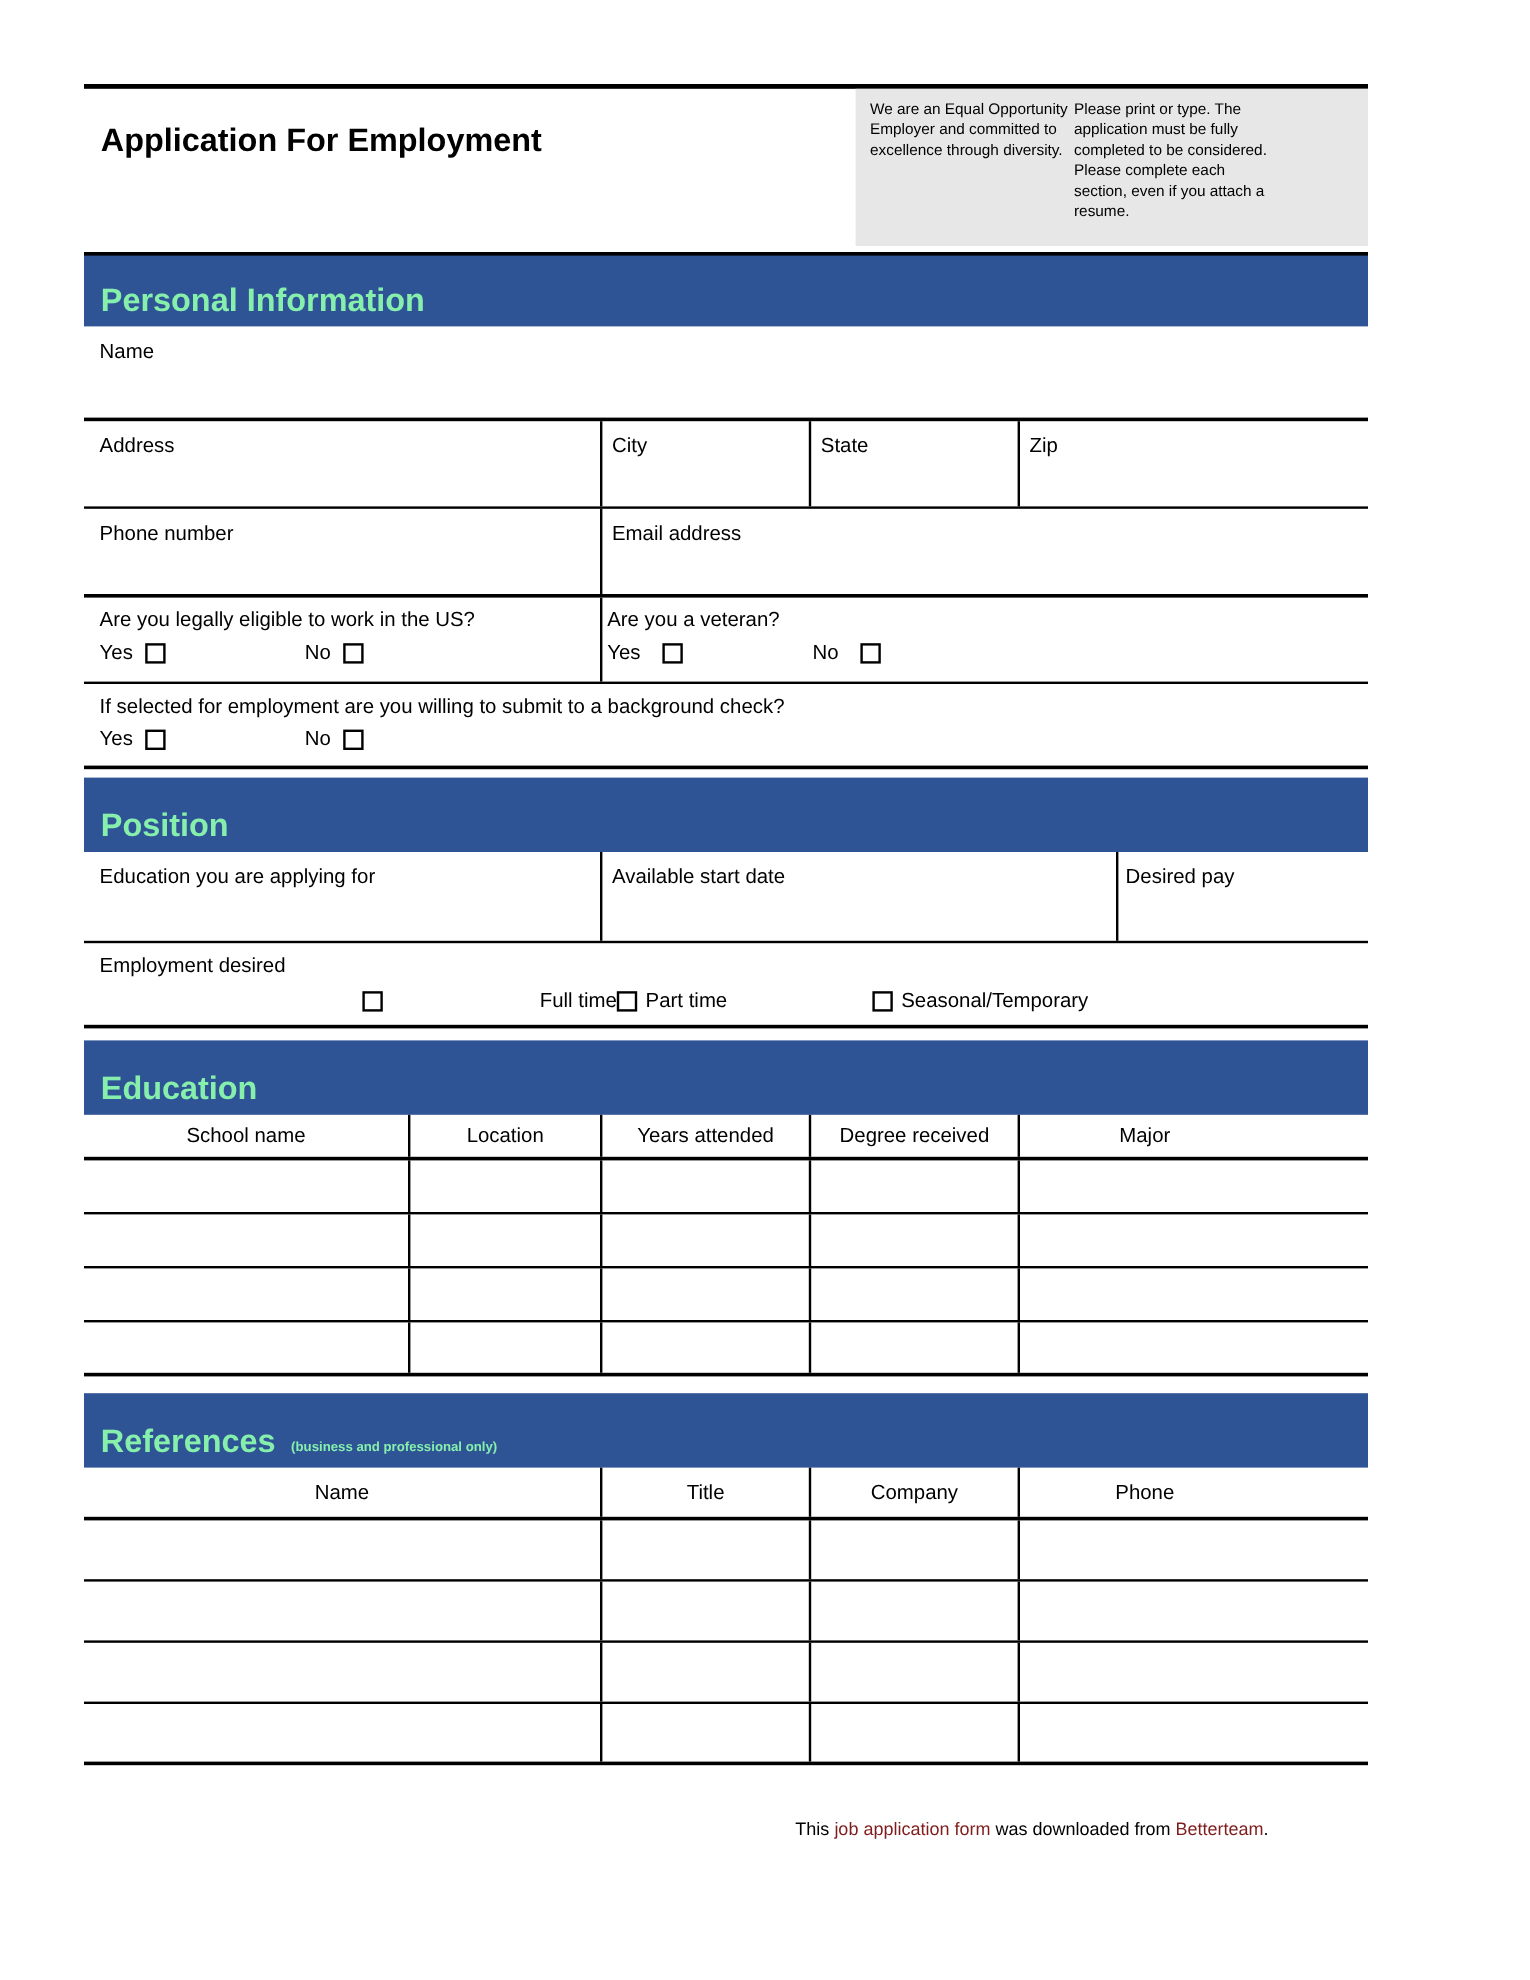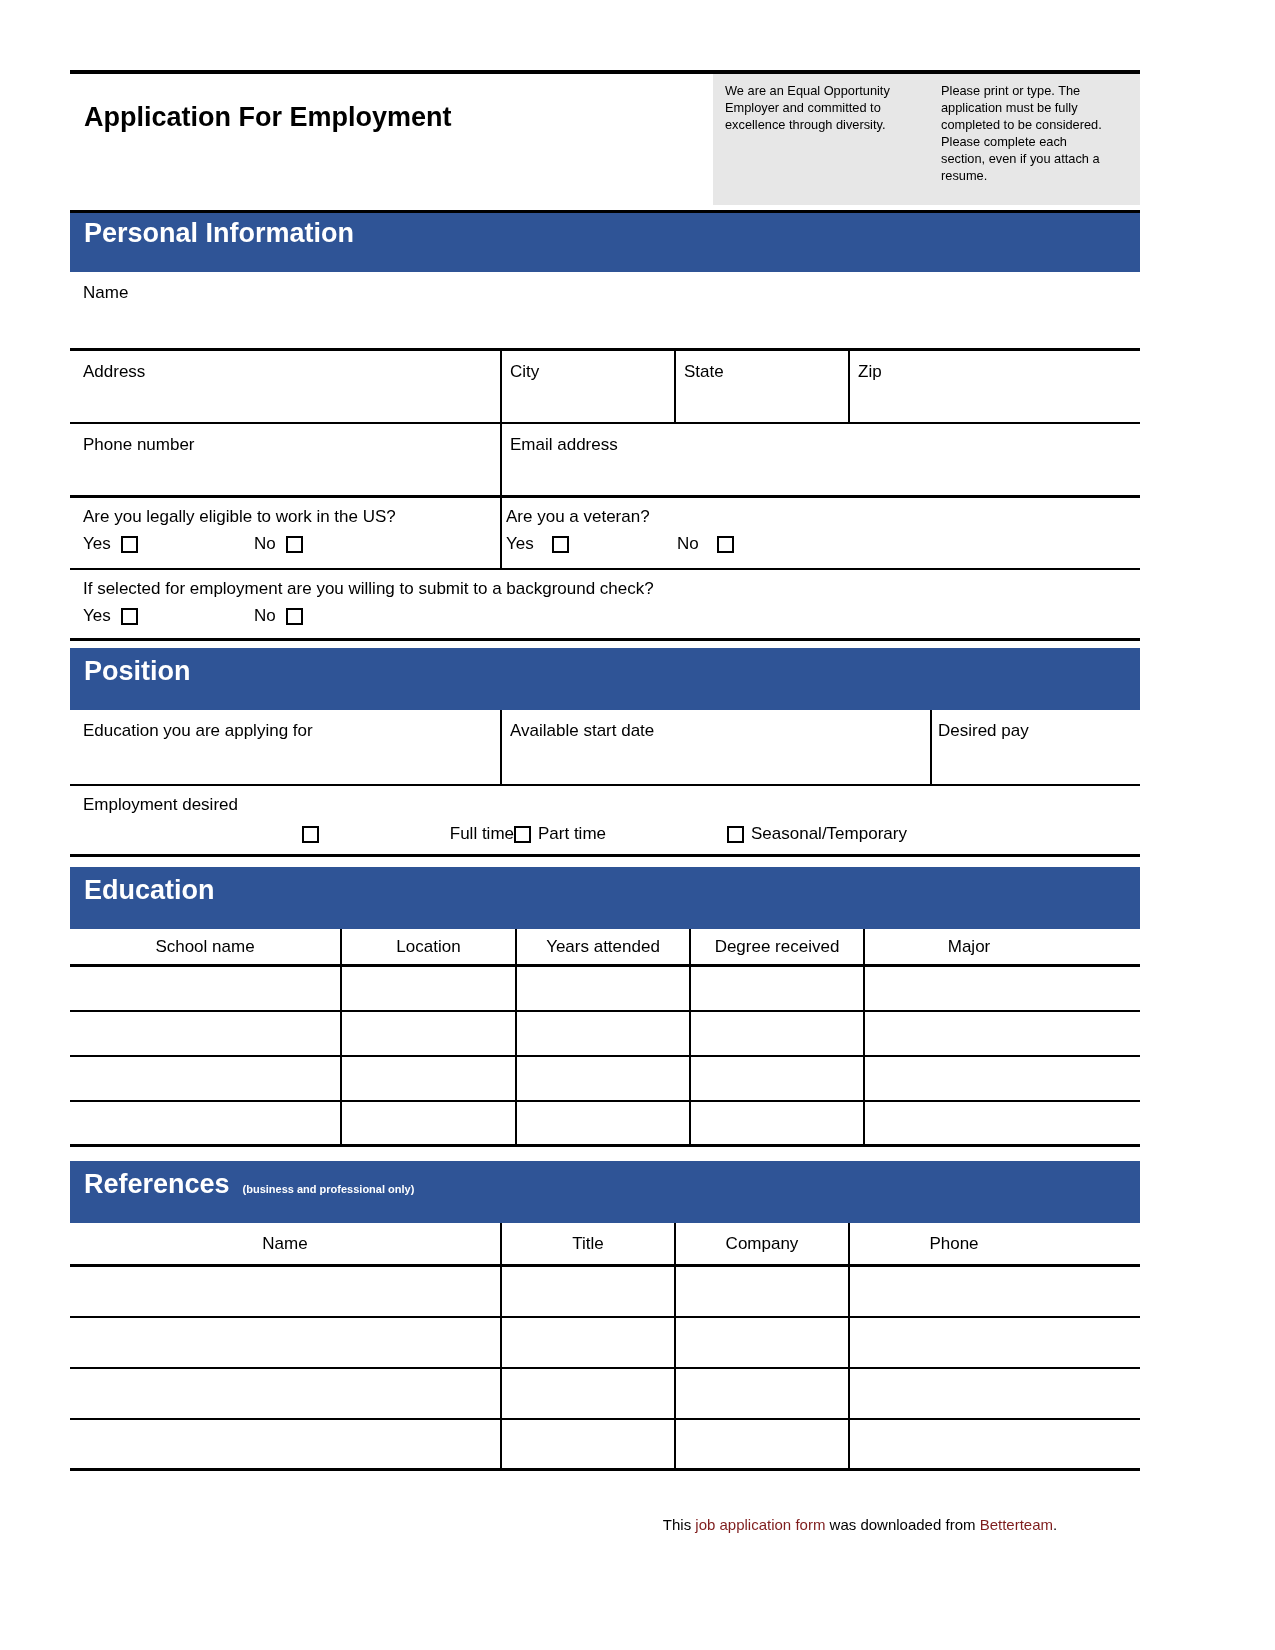--- a/index.html
+++ b/index.html
@@ -11,42 +11,42 @@
   .content { position:absolute; left:70px; top:70px; width:1070px; }
 
   .top-rule { border-top:4px solid #000; }
   .rule { border-top:3.5px solid #000; }
   .gap7 { height:7px; } .gap10 { height:10px; } .gap14 { height:14px; }
 
   .header { display:flex; height:136px; }
   .app-title { flex:1; font-size:27px; font-weight:bold; padding:28px 0 0 14px; }
   .notice-box {
     width:427px; height:131px; background:#e7e7e7;
-    display:flex; gap:46px; padding:8px 10px 6px 12px;
+    display:flex; padding:8px 10px 6px 12px;
     font-size:12.8px; line-height:1.33;
   }
   .notice-col { width:170px; }
 
   .bar {
-    background:#2f5496; color:#ffffff; height:62px;
-    display:flex; align-items:flex-end; padding:0 0 25px 14px;
+    background:#2f5496; color:#86efac; height:62px;
+    display:flex; align-items:flex-end; padding:0 0 8px 14px;
   }
   .bar.first { border-top:3px solid #000; }
   .bar-title { font-size:27px; font-weight:bold; line-height:1; }
   .bar-sub { font-size:11px; font-weight:bold; margin:0 0 3px 13px; }
 
   .row { display:flex; }
   .bt-thick { border-top:3px solid #000; }
   .bt-thin { border-top:2px solid #000; }
   .cell { position:relative; }
   .cell + .cell { border-left:2px solid #000; }
 
   .h76{height:76px;} .h74{height:74px;} .h73{height:73px;} .h70{height:70px;}
   .w1070{width:1070px;} .w430{width:430px;} .w640{width:640px;}
-  .w215{width:174px;} .w210{width:210px;} .w270{width:270px;} .w160{width:175px;}
+  .w215{width:174px;} .w210{width:210px;} .w270{width:270px;} .w160{width:160px;}
 
   .label { font-size:17px; padding:11px 0 0 13px; }
   .label.tight { padding-left:8px; }
   .label.tight2 { padding-left:6px; }
   .question { font-size:17px; padding:9px 0 0 13px; }
   .question.tight { padding-left:4px; }
 
   .yn { display:flex; align-items:center; font-size:17px; padding-left:13px; margin-top:7px; }
   .yn.tight { padding-left:4px; }
   .yn-group { display:flex; align-items:center; }

